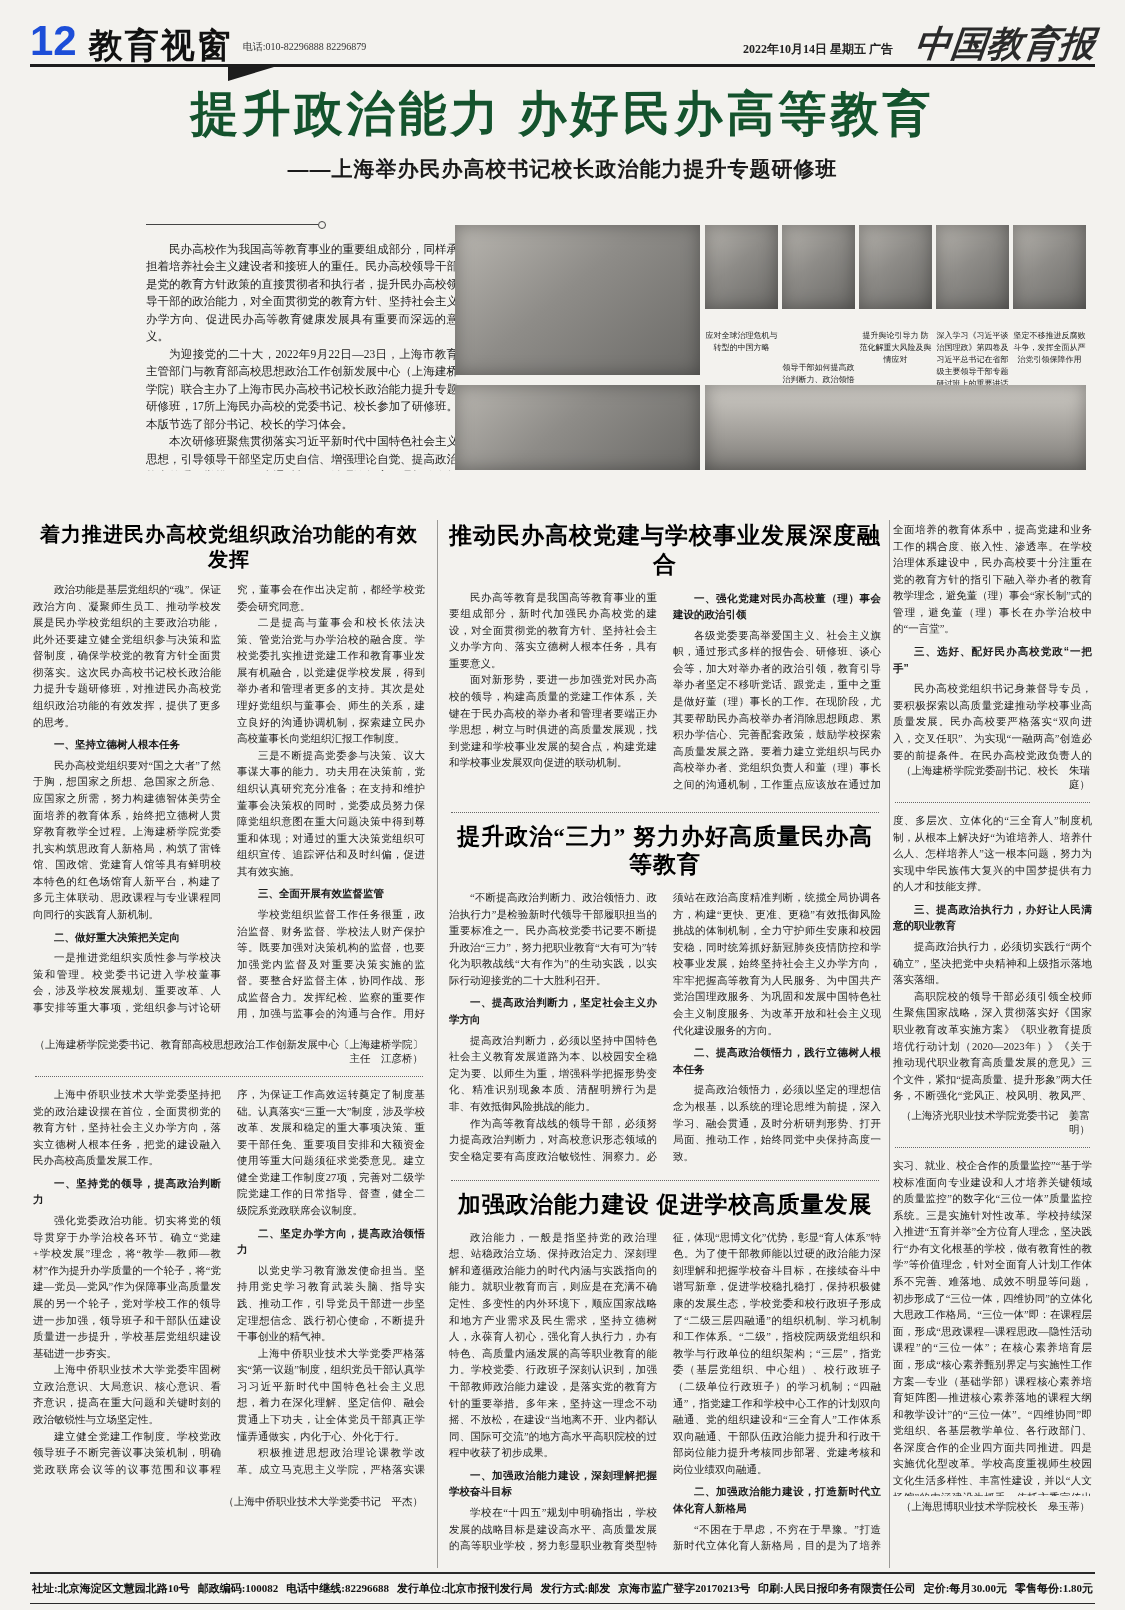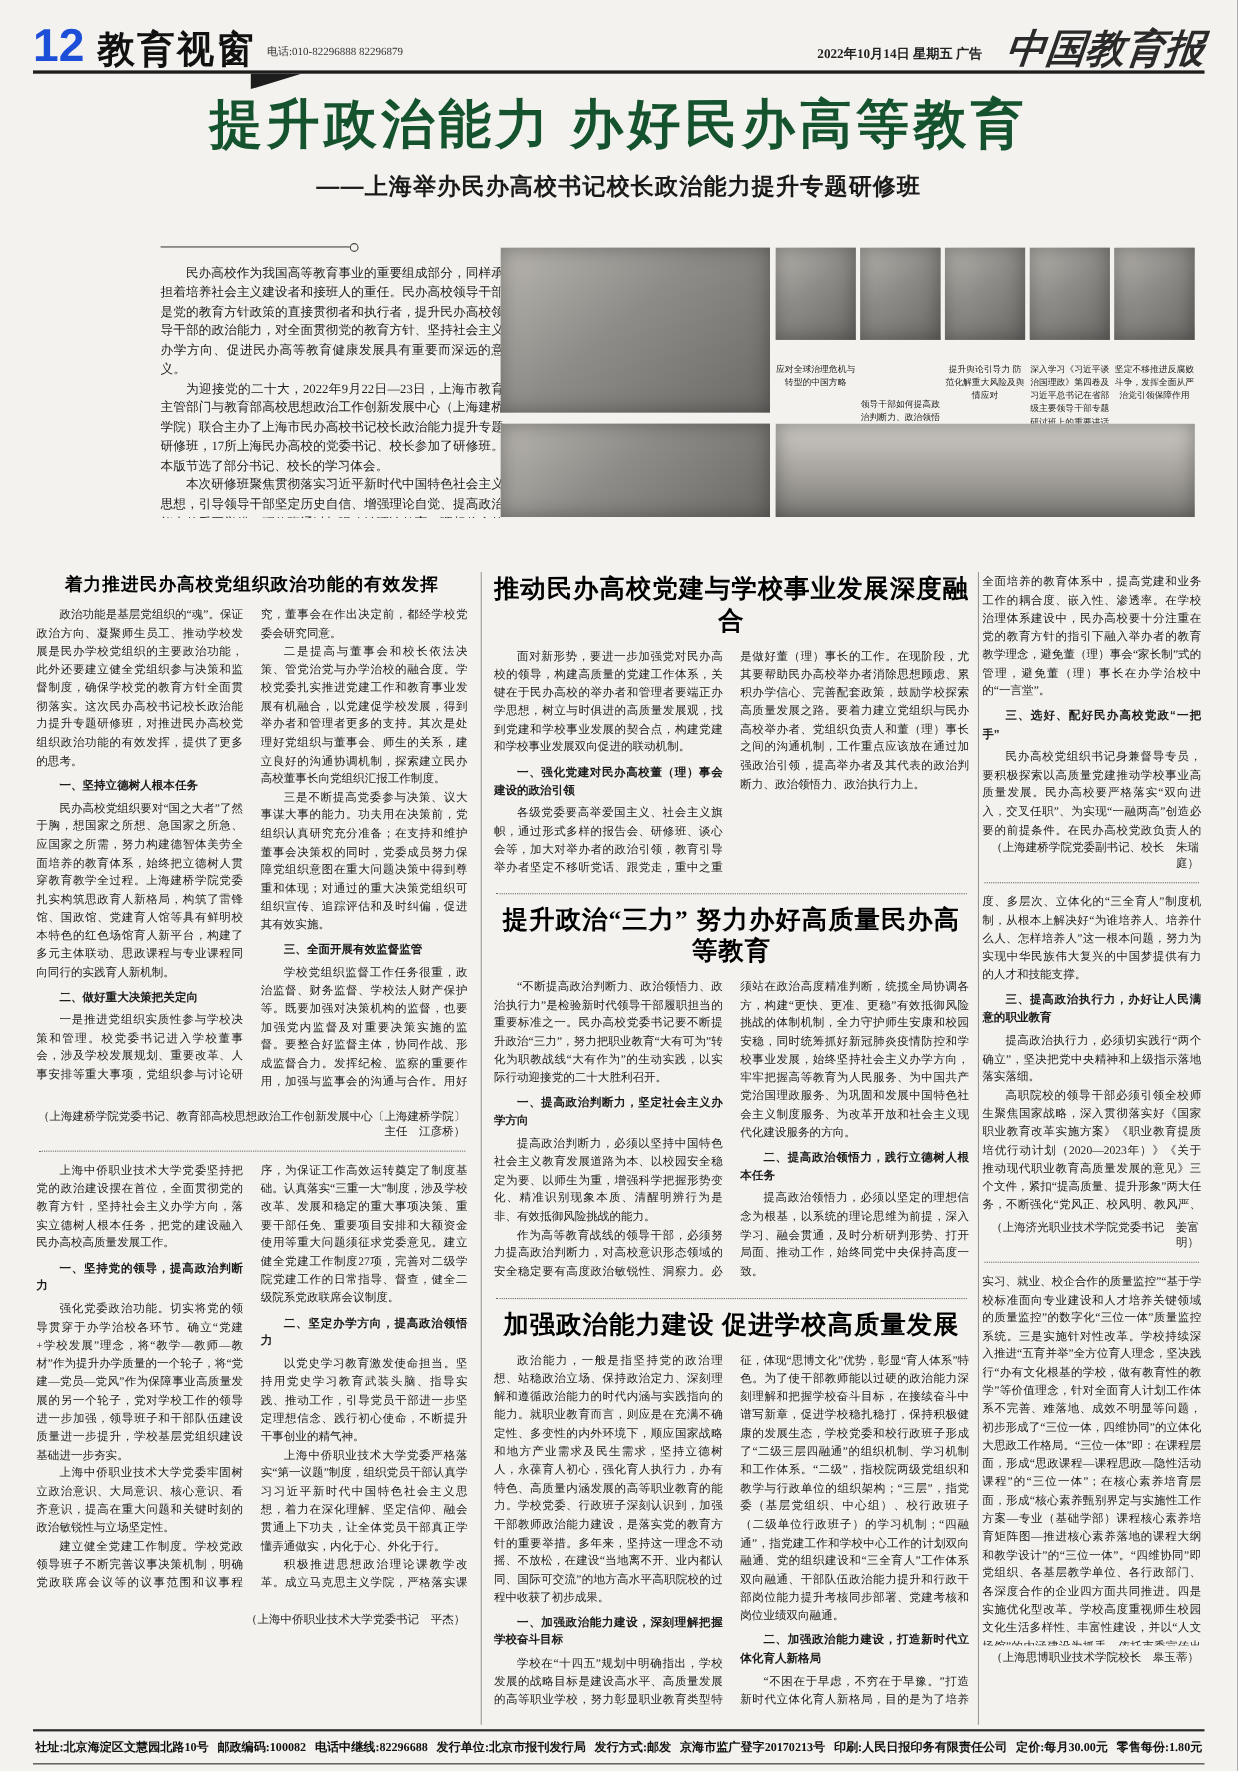--- a/index.html
+++ b/index.html
@@ -28,21 +28,21 @@
   .lead-rule::after{content:"";position:absolute;right:-8px;top:-3px;width:6px;height:6px;border:1px solid #444;border-radius:50%;background:#f3f2ee;}
   .lead-text{height:230px;overflow:hidden;font-size:11.5px;line-height:1.52;text-align:justify;}
   .lead-text p{margin:0;text-indent:2em;}
   .ph{position:absolute;background:linear-gradient(140deg,#b9b6b0 0%,#8e8c88 45%,#6b6a67 100%);box-shadow:inset 0 0 18px rgba(0,0,0,.35);}
   .ph.lite{background:linear-gradient(180deg,#cfccc6 0%,#a09d98 60%,#7c7a76 100%);}
   .cap{position:absolute;font-size:8px;line-height:1.5;text-align:center;color:#222;
        font-family:"Liberation Sans",sans-serif;}
   
   .col-rule{position:absolute;top:520px;height:1048px;width:1px;background:#9b9a96;}
   .art-col{position:absolute;top:522px;overflow:hidden;}
-  .art-title{font-size:16px;font-weight:900;text-align:center;letter-spacing:1px;color:#000;margin:0 0 10px 0;line-height:1.25;}
+  .art-title{font-size:20px;font-weight:900;text-align:center;letter-spacing:1px;color:#000;margin:0 0 10px 0;line-height:1.25;}
   .art-title.big{font-size:23px;}
   .art-body{column-gap:16px;column-fill:auto;overflow:hidden;font-size:10.5px;line-height:1.58;text-align:justify;}
   .cols2{column-count:2;}
   .b-p{margin:0;text-indent:2em;}
   .b-pc{margin:0;text-indent:0;}
   .b-h{margin:5px 0;text-indent:2em;font-weight:bold;font-family:"Liberation Sans",sans-serif;font-size:10.5px;}
   .byline{font-size:10.5px;text-align:right;margin:4px 2px 0 0;}
   .dotted{border:none;border-top:1px dotted #666;margin:10px 2px;}
   
   .footer{position:absolute;left:30px;top:1572px;width:1065px;border-top:2px solid #2a2a2a;border-bottom:1px solid #2a2a2a;}
@@ -122,20 +122,21 @@
         <p class="b-p">以党史学习教育激发使命担当。坚持用党史学习教育武装头脑、指导实践、推动工作，引导党员干部进一步坚定理想信念、践行初心使命，不断提升干事创业的精气神。</p>
         <p class="b-p">上海中侨职业技术大学党委严格落实“第一议题”制度，组织党员干部认真学习习近平新时代中国特色社会主义思想，着力在深化理解、坚定信仰、融会贯通上下功夫，让全体党员干部真正学懂弄通做实，内化于心、外化于行。</p>
         <p class="b-p">积极推进思想政治理论课教学改革。成立马克思主义学院，严格落实课程、学分、学时，统一使用“马工程”教材。开设“习近平新时代中国特色社会主义思想概论”课程，深入推进习近平新时代中国特色社会主义思想进教材、进课堂、进头脑。</p>
       </div>
     <div class="byline">（上海中侨职业技术大学党委书记　平杰）</div>
   </div>
 
   <div class="art-col" style="left:449px;width:432px;height:1046px;">
     <h2 class="art-title big">推动民办高校党建与学校事业发展深度融合</h2>
     <div class="art-body cols2" style="height:212px;">
+        <p class="b-p">民办高等教育是我国高等教育事业的重要组成部分，新时代加强民办高校党的建设，对全面贯彻党的教育方针、坚持社会主义办学方向、落实立德树人根本任务，具有重要意义。</p>
         <p class="b-p">面对新形势，要进一步加强党对民办高校的领导，构建高质量的党建工作体系，关键在于民办高校的举办者和管理者要端正办学思想，树立与时俱进的高质量发展观，找到党建和学校事业发展的契合点，构建党建和学校事业发展双向促进的联动机制。</p>
         <p class="b-h">一、强化党建对民办高校董（理）事会建设的政治引领</p>
         <p class="b-p">各级党委要高举爱国主义、社会主义旗帜，通过形式多样的报告会、研修班、谈心会等，加大对举办者的政治引领，教育引导举办者坚定不移听党话、跟党走，重中之重是做好董（理）事长的工作。在现阶段，尤其要帮助民办高校举办者消除思想顾虑、累积办学信心、完善配套政策，鼓励学校探索高质量发展之路。要着力建立党组织与民办高校举办者、党组织负责人和董（理）事长之间的沟通机制，工作重点应该放在通过加强政治引领，提高举办者及其代表的政治判断力、政治领悟力、政治执行力上。</p>
       </div>
     <hr class="dotted">
     <h2 class="art-title big">提升政治“三力”  努力办好高质量民办高等教育</h2>
     <div class="art-body cols2" style="height:280px;">
         <p class="b-p">“不断提高政治判断力、政治领悟力、政治执行力”是检验新时代领导干部履职担当的重要标准之一。民办高校党委书记要不断提升政治“三力”，努力把职业教育“大有可为”转化为职教战线“大有作为”的生动实践，以实际行动迎接党的二十大胜利召开。</p>
         <p class="b-h">一、提高政治判断力，坚定社会主义办学方向</p>
         <p class="b-p">提高政治判断力，必须以坚持中国特色社会主义教育发展道路为本、以校园安全稳定为要、以师生为重，增强科学把握形势变化、精准识别现象本质、清醒明辨行为是非、有效抵御风险挑战的能力。</p>

